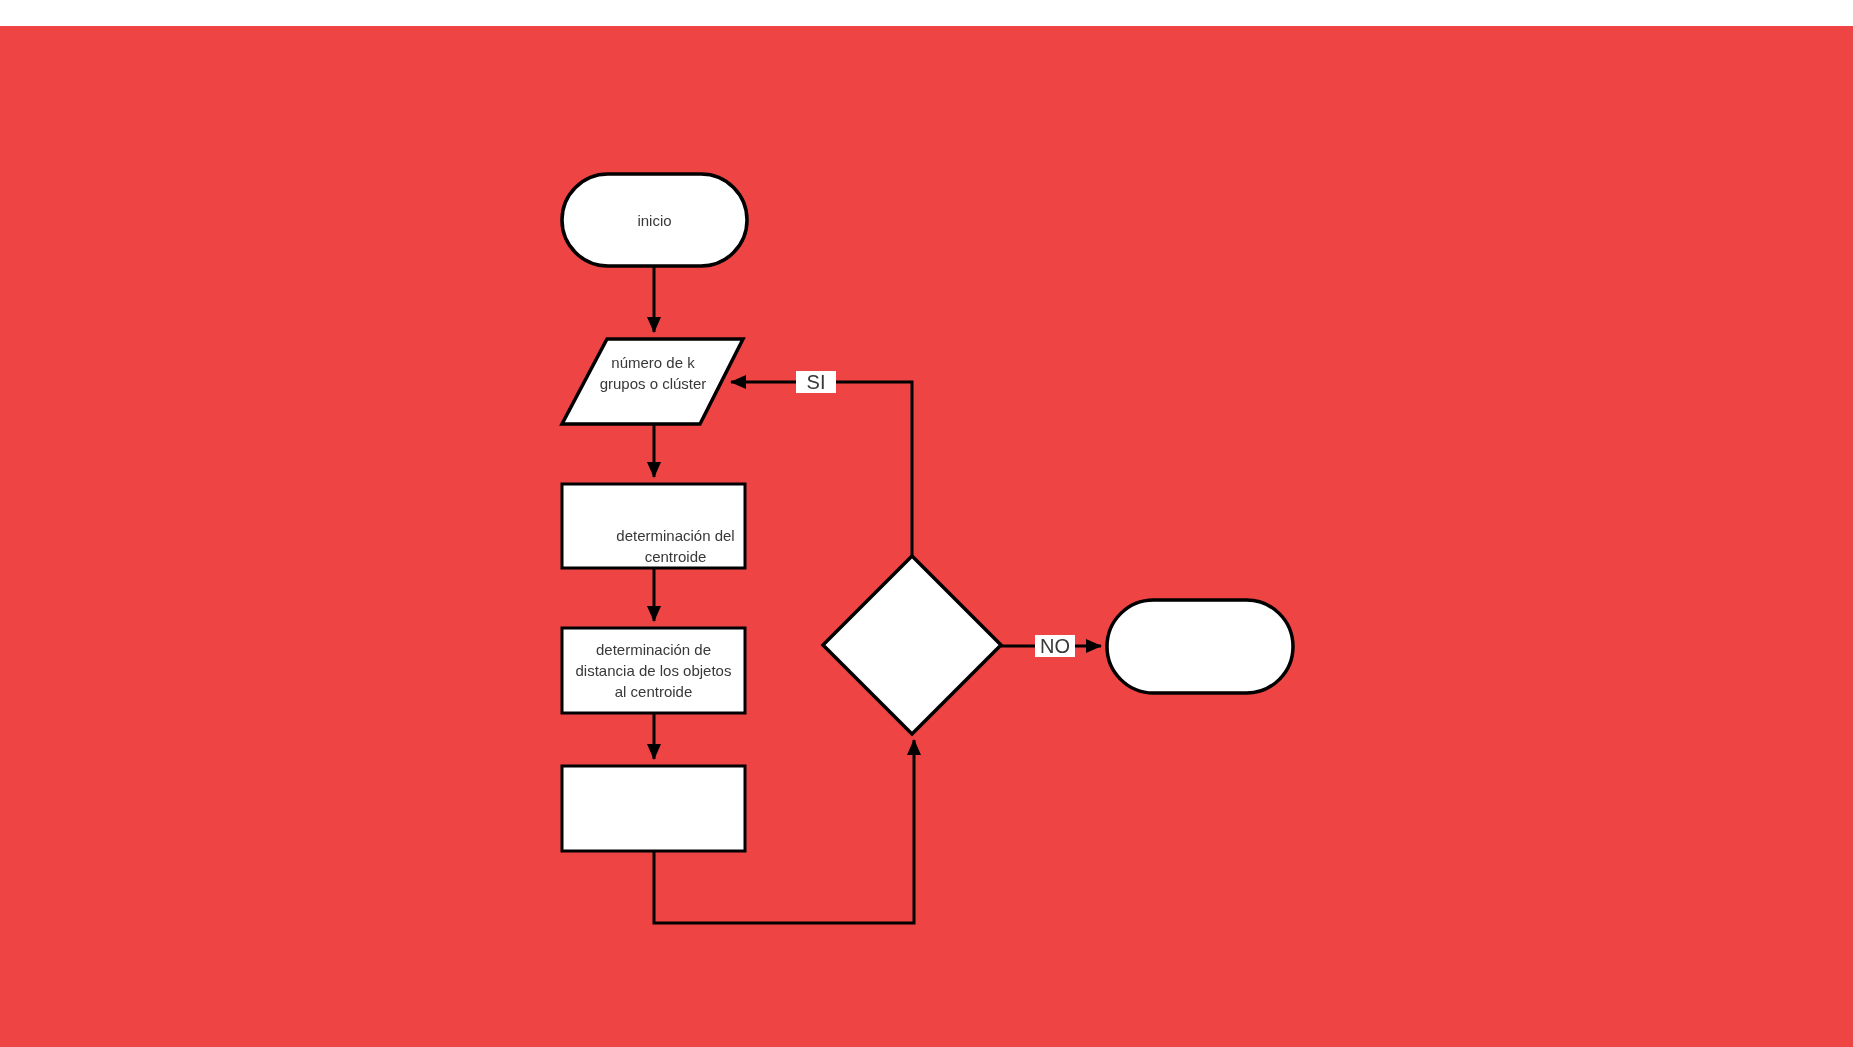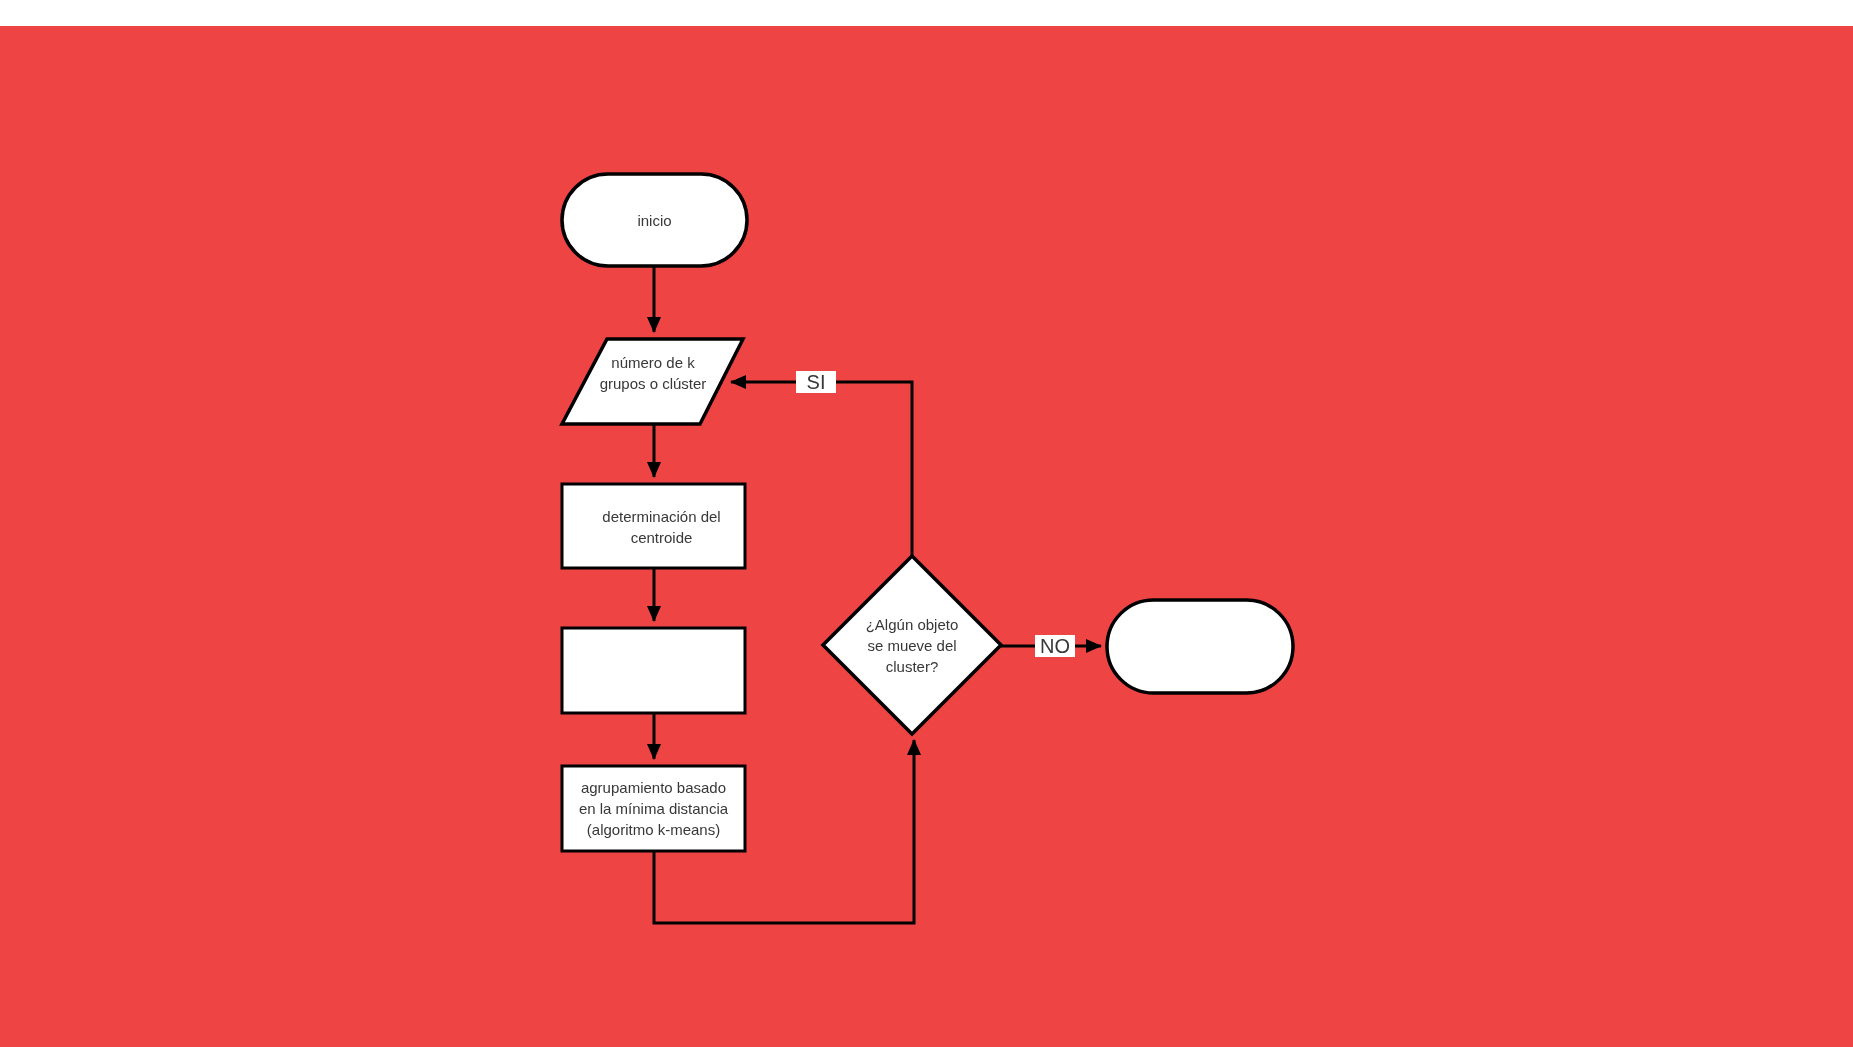--- a/index.html
+++ b/index.html
@@ -81,30 +81,27 @@
     <polygon points="912,530 1001,619 912,708 823,619" fill="#ffffff" stroke="#000000" stroke-width="3.5"></polygon>
 
     <rect x="1107" y="574" width="186" height="93" rx="46.5" ry="46.5" fill="#ffffff" stroke="#000000" stroke-width="3.5"></rect>
   </svg>
 
   <div class="node-label" style="left:562px; top:148px; width:185px; height:92px;">inicio</div>
 
   <div class="node-label" style="left:572px; top:315px; width:162px; height:64px;">número de k
 grupos o clúster</div>
 
-  <div class="node-label" style="left:562px; top:459px; width:199px; height:84px;">determinación del
+  <div class="node-label" style="left:562px; top:478px; width:199px; height:84px;padding-left:14px;">determinación del
 centroide</div>
 
+  <div class="node-label" style="left:562px; top:602px; width:183px; height:85px;">determinación de
+distancia de los objetos
+al centroide</div>
 
-  <div class="node-label" style="left:562px; top:740px; width:183px; height:85px;">agrupamiento basado
-en la mínima distancia
-(algoritmo k-means)</div>
 
-  <div class="node-label" style="left:832px; top:569px; width:160px; height:100px;">¿Algún objeto
-se mueve del
-cluster?</div>
 
 
   <div class="edge-label" style="left:796px; top:345px; min-width:30px; height:22px;">SI</div>
 
   <div class="edge-label" style="left:1035px; top:609px; min-width:30px; height:22px;">NO</div>
 
 </div>
 
 </body></html>

